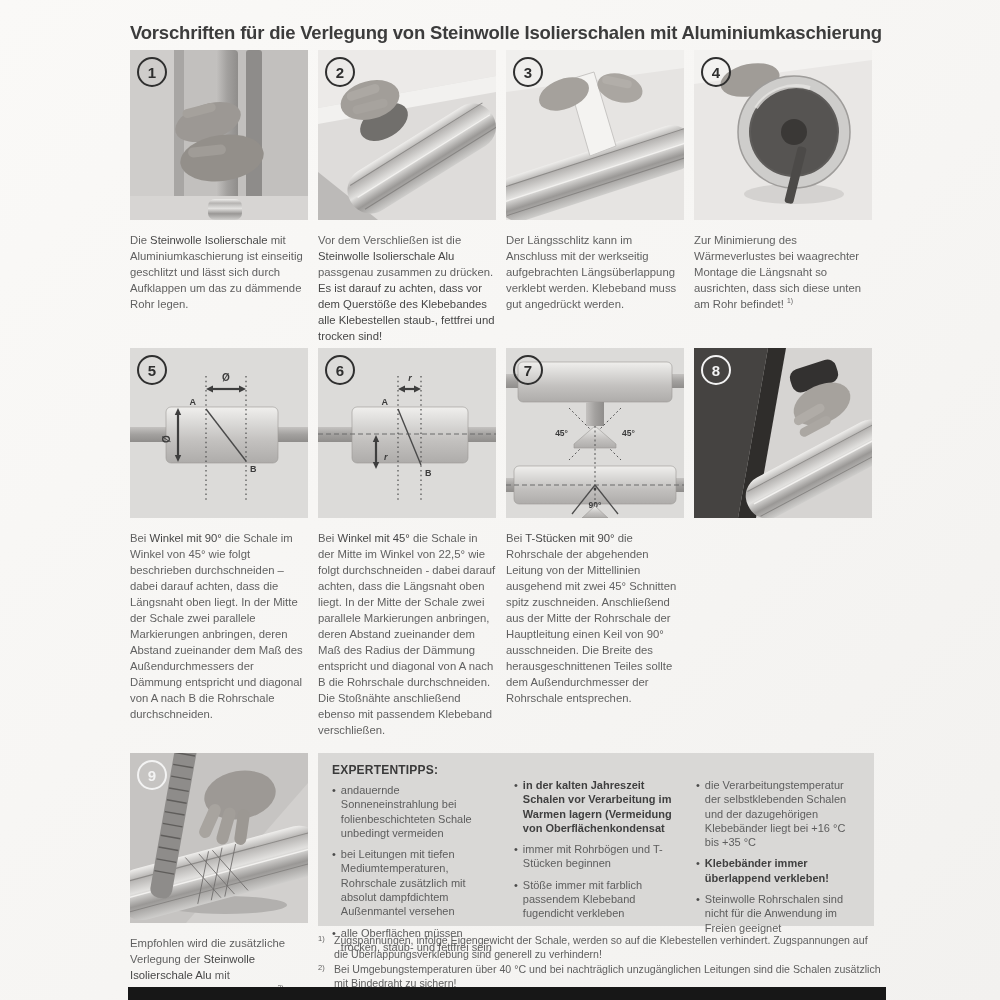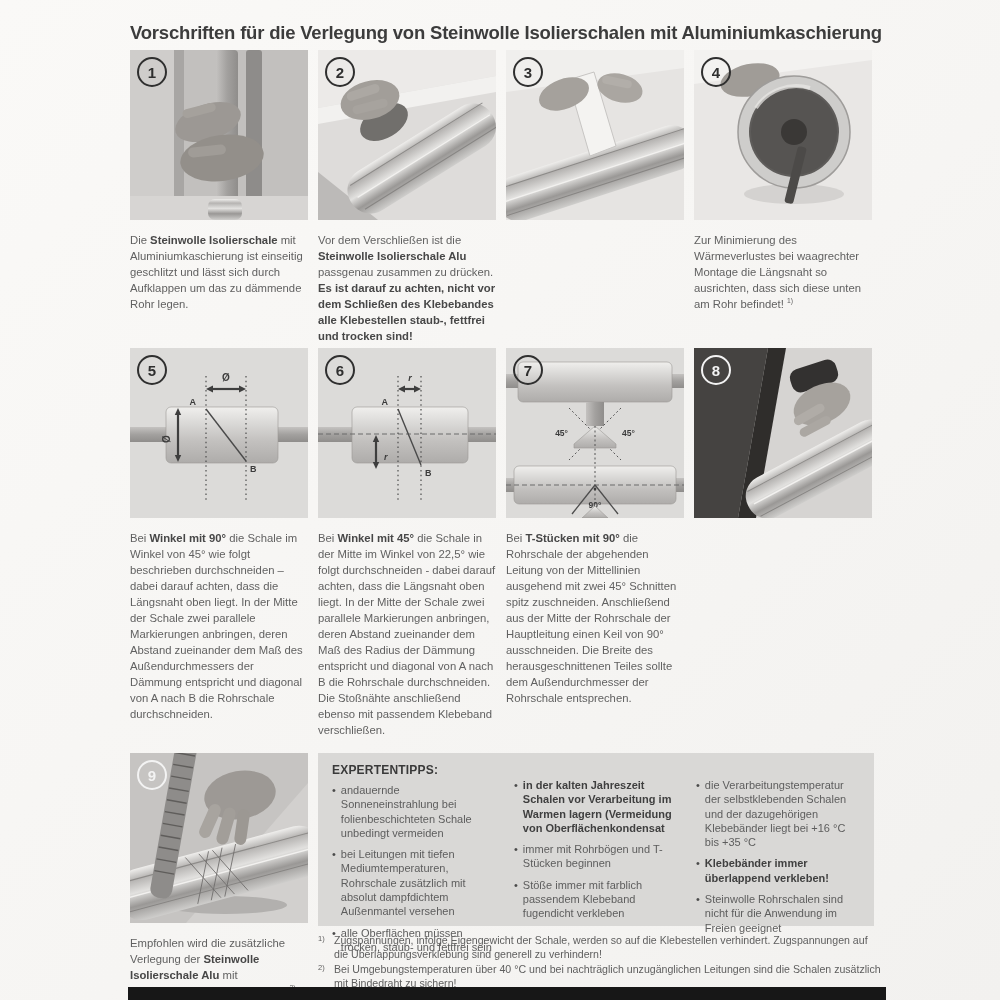--- a/index.html
+++ b/index.html
@@ -9,21 +9,21 @@
   .row{position:absolute;left:130px;display:grid;grid-template-columns:repeat(4,180px);column-gap:8px;}
   .row1{top:50px;}
   .row2{top:348px;}
   .row3{top:753px;}
   .cell{width:180px;}
   .fig{position:relative;width:178px;height:170px;}
   .fig svg{display:block;}
   .badge{position:absolute;top:7px;left:7px;width:26px;height:26px;border:2.5px solid #2f2f2f;border-radius:50%;display:flex;align-items:center;justify-content:center;font-size:15px;font-weight:bold;color:#2f2f2f;background:transparent;}
   .badge.light{border-color:#f3f3f3;color:#f3f3f3;}
   .cap{margin-top:12px;width:178px;font-size:11.3px;line-height:1.42;color:#616161;}
-  .cap .bold{font-weight:bold;color:#474747;text-align:right;}
+  .cap .bold{font-weight:normal;color:#474747;text-align:right;}
   .cap sup{font-size:0.6em;}
   .tips-panel{grid-column:2 / 5;background:#d9d8d6;height:173px;box-sizing:border-box;padding:10px 12px 8px 14px;display:grid;grid-template-columns:1fr 1fr 1fr;column-gap:16px;}
   .tips-heading{font-size:12px;font-weight:bold;color:#3a3a3a;letter-spacing:0.2px;margin:0 0 6px 0;}
   ul.tips{list-style:none;margin:0;padding:0;}
   ul.tips.pushed{padding-top:15px;}
   ul.tips li{display:flex;gap:5px;margin-bottom:7px;font-size:11px;line-height:1.3;color:#5d5d5d;}
   ul.tips .dot{flex:0 0 auto;color:#4a4a4a;}
   ul.tips .bold{font-weight:bold;color:#3f3f3f;}
   .footnotes{position:absolute;left:318px;top:933px;width:566px;}
   .footnote{display:flex;gap:4px;font-size:10.6px;line-height:1.33;color:#5e5e5e;margin-bottom:1px;}
@@ -101,41 +101,42 @@
             <line x1="30" y1="110" x2="186" y2="110" stroke="#f2f1ef" stroke-width="1.4"></line>
             <line x1="30" y1="124" x2="186" y2="124" stroke="#878583" stroke-width="1"></line>
           </g>
           <ellipse cx="66" cy="72" rx="26" ry="16" fill="#716f6c" transform="rotate(-30 66 72)"></ellipse>
           <ellipse cx="52" cy="50" rx="30" ry="19" fill="#a29e99" transform="rotate(-15 52 50)"></ellipse>
           <rect x="28" y="38" width="34" height="9" rx="4.5" fill="#aca8a3" transform="rotate(-18 45 42)"></rect>
           <rect x="34" y="52" width="36" height="9" rx="4.5" fill="#a7a39e" transform="rotate(-14 52 56)"></rect>
         </svg>
         <div class="badge">2</div>
       </div>
-      <div class="cap"><span>Vor dem Verschließen ist die </span><span class="bold">Steinwolle Isolierschale Alu</span><span> passgenau zusammen zu drücken. </span><span class="bold">Es ist darauf zu achten, nicht vor dem Schließen des Klebebandes alle Klebestellen staub-, fettfrei und trocken sind!</span></div>
+      <div class="cap"><span>Vor dem Verschließen ist die </span><span class="bold">Steinwolle Isolierschale Alu</span><span> passgenau zusammen zu drücken. </span><span class="bold">Es ist darauf zu achten, dass vor dem Querstöße des Klebebandes alle Klebestellen staub-, fettfrei und trocken sind!</span></div>
     </div>
 
     <div class="cell">
       <div class="fig">
         <svg viewBox="0 0 178 170" width="178" height="170">
           <rect width="178" height="170" fill="#e6e4e2"></rect>
           <polygon points="0,0 178,0 178,18 0,42" fill="#f0efed"></polygon>
           <g transform="rotate(-18 90 122)">
             <rect x="-14" y="100" width="206" height="46" rx="22" fill="url(#foilGrad)"></rect>
             <line x1="-8" y1="108" x2="192" y2="108" stroke="#8d8b89" stroke-width="1"></line>
             <line x1="-8" y1="122" x2="192" y2="122" stroke="#f2f1ef" stroke-width="1.4"></line>
             <line x1="-8" y1="136" x2="192" y2="136" stroke="#878583" stroke-width="1"></line>
           </g>
           <polygon points="62,30 88,22 110,96 84,106" fill="#f4f3f1" stroke="#c7c5c3" stroke-width="1"></polygon>
           <ellipse cx="58" cy="44" rx="26" ry="15" fill="#a5a19c" transform="rotate(-20 58 44)"></ellipse>
           <ellipse cx="114" cy="38" rx="23" ry="14" fill="#aaa6a1" transform="rotate(15 114 38)"></ellipse>
           <rect x="96" y="28" width="30" height="8" rx="4" fill="#b2aea9" transform="rotate(12 111 32)"></rect>
         </svg>
         <div class="badge">3</div>
       </div>
+      <div class="cap"><span>Der Längsschlitz kann im Anschluss mit der werkseitig aufgebrachten Längsüberlappung verklebt werden. Klebeband muss gut angedrückt werden.</span></div>
     </div>
 
     <div class="cell">
       <div class="fig">
         <svg viewBox="0 0 178 170" width="178" height="170">
           <rect width="178" height="170" fill="#e9e7e5"></rect>
           <polygon points="0,0 178,0 178,10 0,34" fill="#f3f2f0"></polygon>
           <ellipse cx="100" cy="144" rx="50" ry="10" fill="#d4d2d0"></ellipse>
           <ellipse cx="56" cy="30" rx="30" ry="16" fill="#a09c97" transform="rotate(-12 56 30)"></ellipse>
           <circle cx="100" cy="82" r="56" fill="#cecdcb" stroke="#9e9c9a" stroke-width="1.5"></circle>

